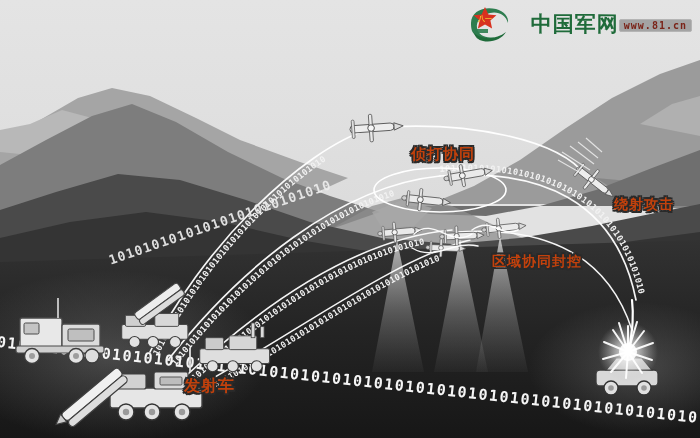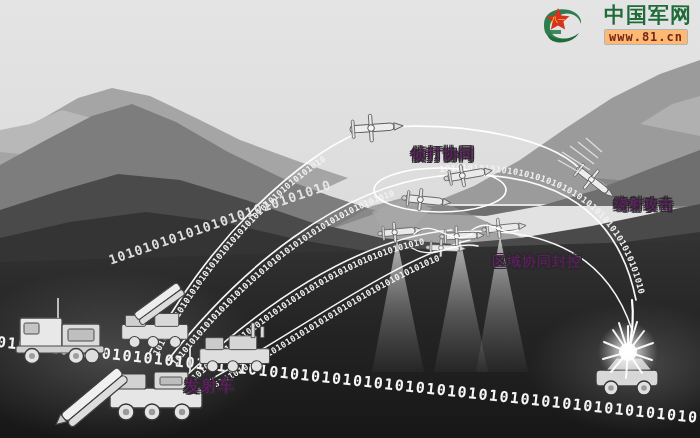--- a/index.html
+++ b/index.html
@@ -10,27 +10,27 @@
   
   .sky{position:absolute;left:0;top:0;width:700px;height:200px;
        background:linear-gradient(180deg,#e4e4e4 0%,#e0e0e0 55%,#dcdcdc 100%);}
 
   
   .logo{position:absolute;right:8px;top:5px;display:flex;align-items:center;gap:21px;}
   .emblem{position:relative;width:42px;height:38px;}
   .emblem .swoosh{position:absolute;left:0;top:0;width:42px;height:38px;}
   .logo-cn{font-size:21px;font-weight:bold;color:#1f6b3a;letter-spacing:1px;
            font-family:"DejaVu Sans","Liberation Sans",sans-serif;line-height:1;}
-  .logo-url{margin-top:3px;background:#fdba74;border:1px solid #b4b4b4;border-radius:2px;
-            color:#7a2318;font-size:12px;font-weight:bold;letter-spacing:1px;
+  .logo-url{margin-top:3px;background:#a3a3a3;border:1px solid #b4b4b4;border-radius:2px;
+            color:#7a2318;font-size:10px;font-weight:bold;letter-spacing:1px;
             padding:0px 4px;text-align:center;font-family:"DejaVu Sans Mono",monospace;}
-  .logo-right{display:flex;flex-direction:column;align-items:flex-start;}
+  .logo-right{display:flex;flex-direction:row;align-items:center;}
 
   
-  .lbl{position:absolute;color:#701a75;font-weight:normal;
+  .lbl{position:absolute;color:#c2410c;font-weight:bold;
        font-family:"DejaVu Sans","Liberation Sans",sans-serif;
        letter-spacing:1px;white-space:nowrap;
        text-shadow:
          -1.6px -1.6px 0 #2a2a2a, 1.6px -1.6px 0 #2a2a2a,
          -1.6px  1.6px 0 #2a2a2a, 1.6px  1.6px 0 #2a2a2a,
           0 -1.8px 0 #2a2a2a, 0 1.8px 0 #2a2a2a,
          -1.8px 0 0 #2a2a2a, 1.8px 0 0 #2a2a2a;}
 
   #lbl-recon   {left:411px; top:145px; font-size:15px;}
   #lbl-orbit   {left:586px; top:196px; font-size:14px;margin-left:28px;}

